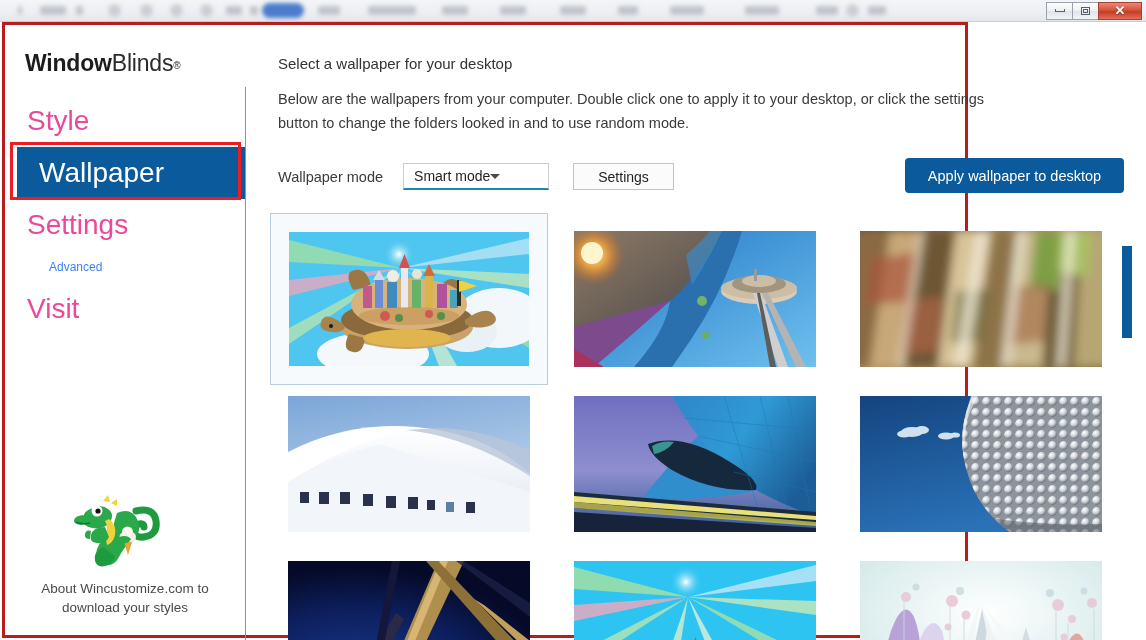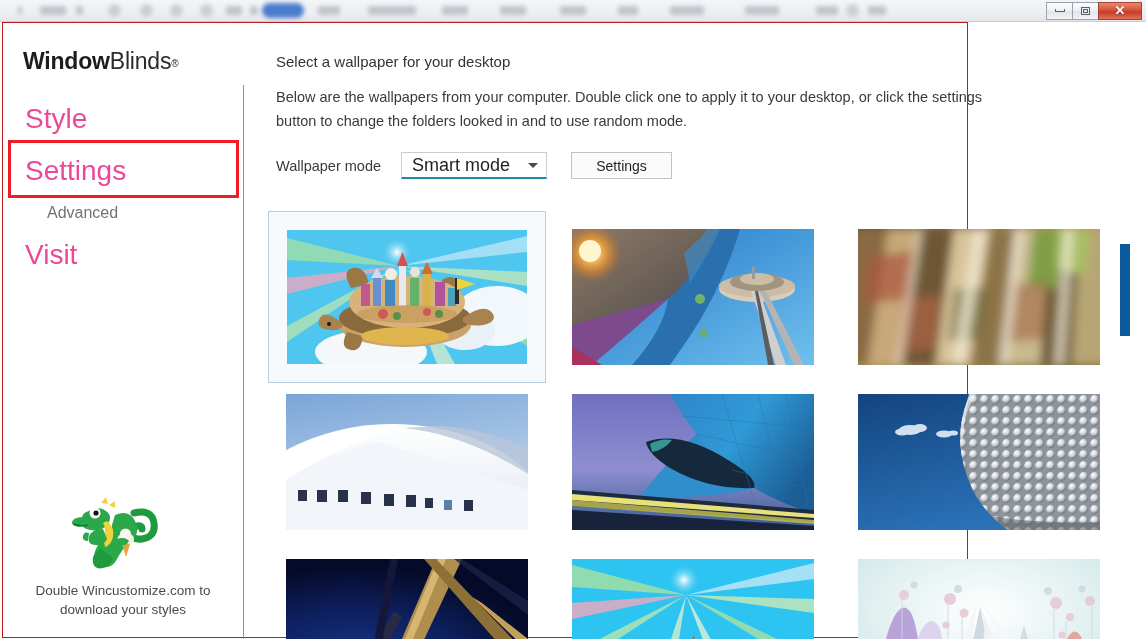--- a/index.html
+++ b/index.html
@@ -73,21 +73,21 @@
     font-weight: bold;
     font-size: 13px;
     text-shadow: 0 1px 1px rgba(0,0,0,.45);
   }
 
   
   #app-window {
     position: absolute;
     left: 2px; top: 22px;
     width: 966px; height: 616px;
-    border: 1px solid #b91c1c;
+    border: 3px solid #b91c1c;
     background: #ffffff;
   }
 
   
   #sidebar {
     position: absolute; left: 0; top: 0;
     width: 240px; height: 100%;
     background: #ffffff;
   }
   #logo {
@@ -114,22 +114,22 @@
   .nav-major.active {
     background: #0a5a9c;
     color: #ffffff;
     margin-left: 12px;
     width: 228px;
   }
   .nav-minor {
     height: 32px;
     display: flex; align-items: center;
     padding-left: 44px;
-    font-size: 16px;
-    color: #737373;
+    font-size: 12px;
+    color: #3b82f6;
     font-weight: 300;
   }
   #selection-highlight {
     position: absolute;
     left: 5px; top: 117px;
     width: 231px; height: 58px;
     border: 3px solid #ee1c25;
     pointer-events: none;
   }
   #sidebar-divider {
@@ -162,33 +162,33 @@
     position: absolute; left: 32px; top: 30px;
     font-size: 15px; color: #333333; font-weight: 300;
   }
   #description {
     position: absolute; left: 32px; top: 62px;
     width: 720px;
     font-size: 14.5px; color: #3a3a3a; line-height: 24px; font-weight: 300;
   }
 
   #mode-row {
-    position: absolute; left: 32px; top: 129px;
+    position: absolute; left: 32px; top: 138px;
     display: flex; align-items: center;
   }
   #mode-label { font-size: 14.5px; color: #3a3a3a; font-weight: 300; }
   #mode-select {
     margin-left: 20px;
     width: 146px; height: 27px;
     border: 1px solid #c9ccd0;
     border-bottom: 2px solid #1a8ca8;
     background: #ffffff;
-    display: flex; align-items: center; justify-content: space-between;
+    display: flex; align-items: center; 
     padding: 0 8px 0 10px;
-    font-size: 18px; color: #1f1f1f; font-weight: 300;
+    font-size: 14px; color: #1f1f1f; font-weight: 300;
   }
   .caret {
     width: 0; height: 0;
     border-left: 5px solid transparent;
     border-right: 5px solid transparent;
     border-top: 5px solid #4a4a4a;
   }
   #settings-button {
     margin-left: 24px;
     width: 101px; height: 27px;
@@ -291,20 +291,23 @@
 
   <div id="sidebar">
     <div id="logo">
       <span class="lw-bold">Window</span><span class="lw-light">Blinds</span><span class="lw-reg">®</span>
     </div>
 
     <div id="nav">
       <div class="nav-major">
         <span>Style</span>
       </div>
+      <div class="nav-major active">
+        <span>Wallpaper</span>
+      </div>
       <div class="nav-major">
         <span>Settings</span>
       </div>
       <div class="nav-minor">
         <span>Advanced</span>
       </div>
       <div class="nav-major">
         <span>Visit</span>
       </div>
     </div>
@@ -338,21 +341,21 @@
         <path d="M86 44 q-5 -2 -6 3 q-1 5 5 5 z" fill="#2aa84a"></path>
 
         <path d="M118 52 l10 0 l-5 16 z" fill="#e8a33c"></path>
         <circle cx="119.5" cy="50" r="5" fill="#f6f1e6"></circle>
         <circle cx="126" cy="50" r="5" fill="#f6f1e6"></circle>
         <circle cx="122.5" cy="45" r="5.5" fill="#fbf7ee"></circle>
 
         <path d="M114 50 q8 -3 12 2 q-3 6 -12 4 z" fill="#2aa84a"></path>
       </svg>
       <div id="footer-text">
-        <div>Double Wincustomize.com to</div>
+        <div>About Wincustomize.com to</div>
         <div>download your styles</div>
       </div>
     </div>
   </div>
 
   <div id="sidebar-divider"></div>
 
   <div id="content">
 
     <div id="heading">Select a wallpaper for your desktop</div>
@@ -362,20 +365,21 @@
       <span id="mode-label">Wallpaper mode</span>
       <div id="mode-select">
         <span>Smart mode</span>
         <span class="caret"></span>
       </div>
       <div id="settings-button">
         <span>Settings</span>
       </div>
     </div>
 
+    <button id="apply-button">Apply wallpaper to desktop</button>
 
     <div id="grid">
 
       <div class="thumb-cell selected" style="left:0px; top:0px;">
         <div class="thumb-img">
           <svg class="thumb-svg" viewBox="0 0 240 134" preserveAspectRatio="none">
             <defs>
               <radialGradient id="sun1" cx="47%" cy="30%" r="22%">
                 <stop offset="0" stop-color="#ffffff"></stop>
                   <stop offset="1" stop-color="#53c9f0" stop-opacity="0"></stop>

